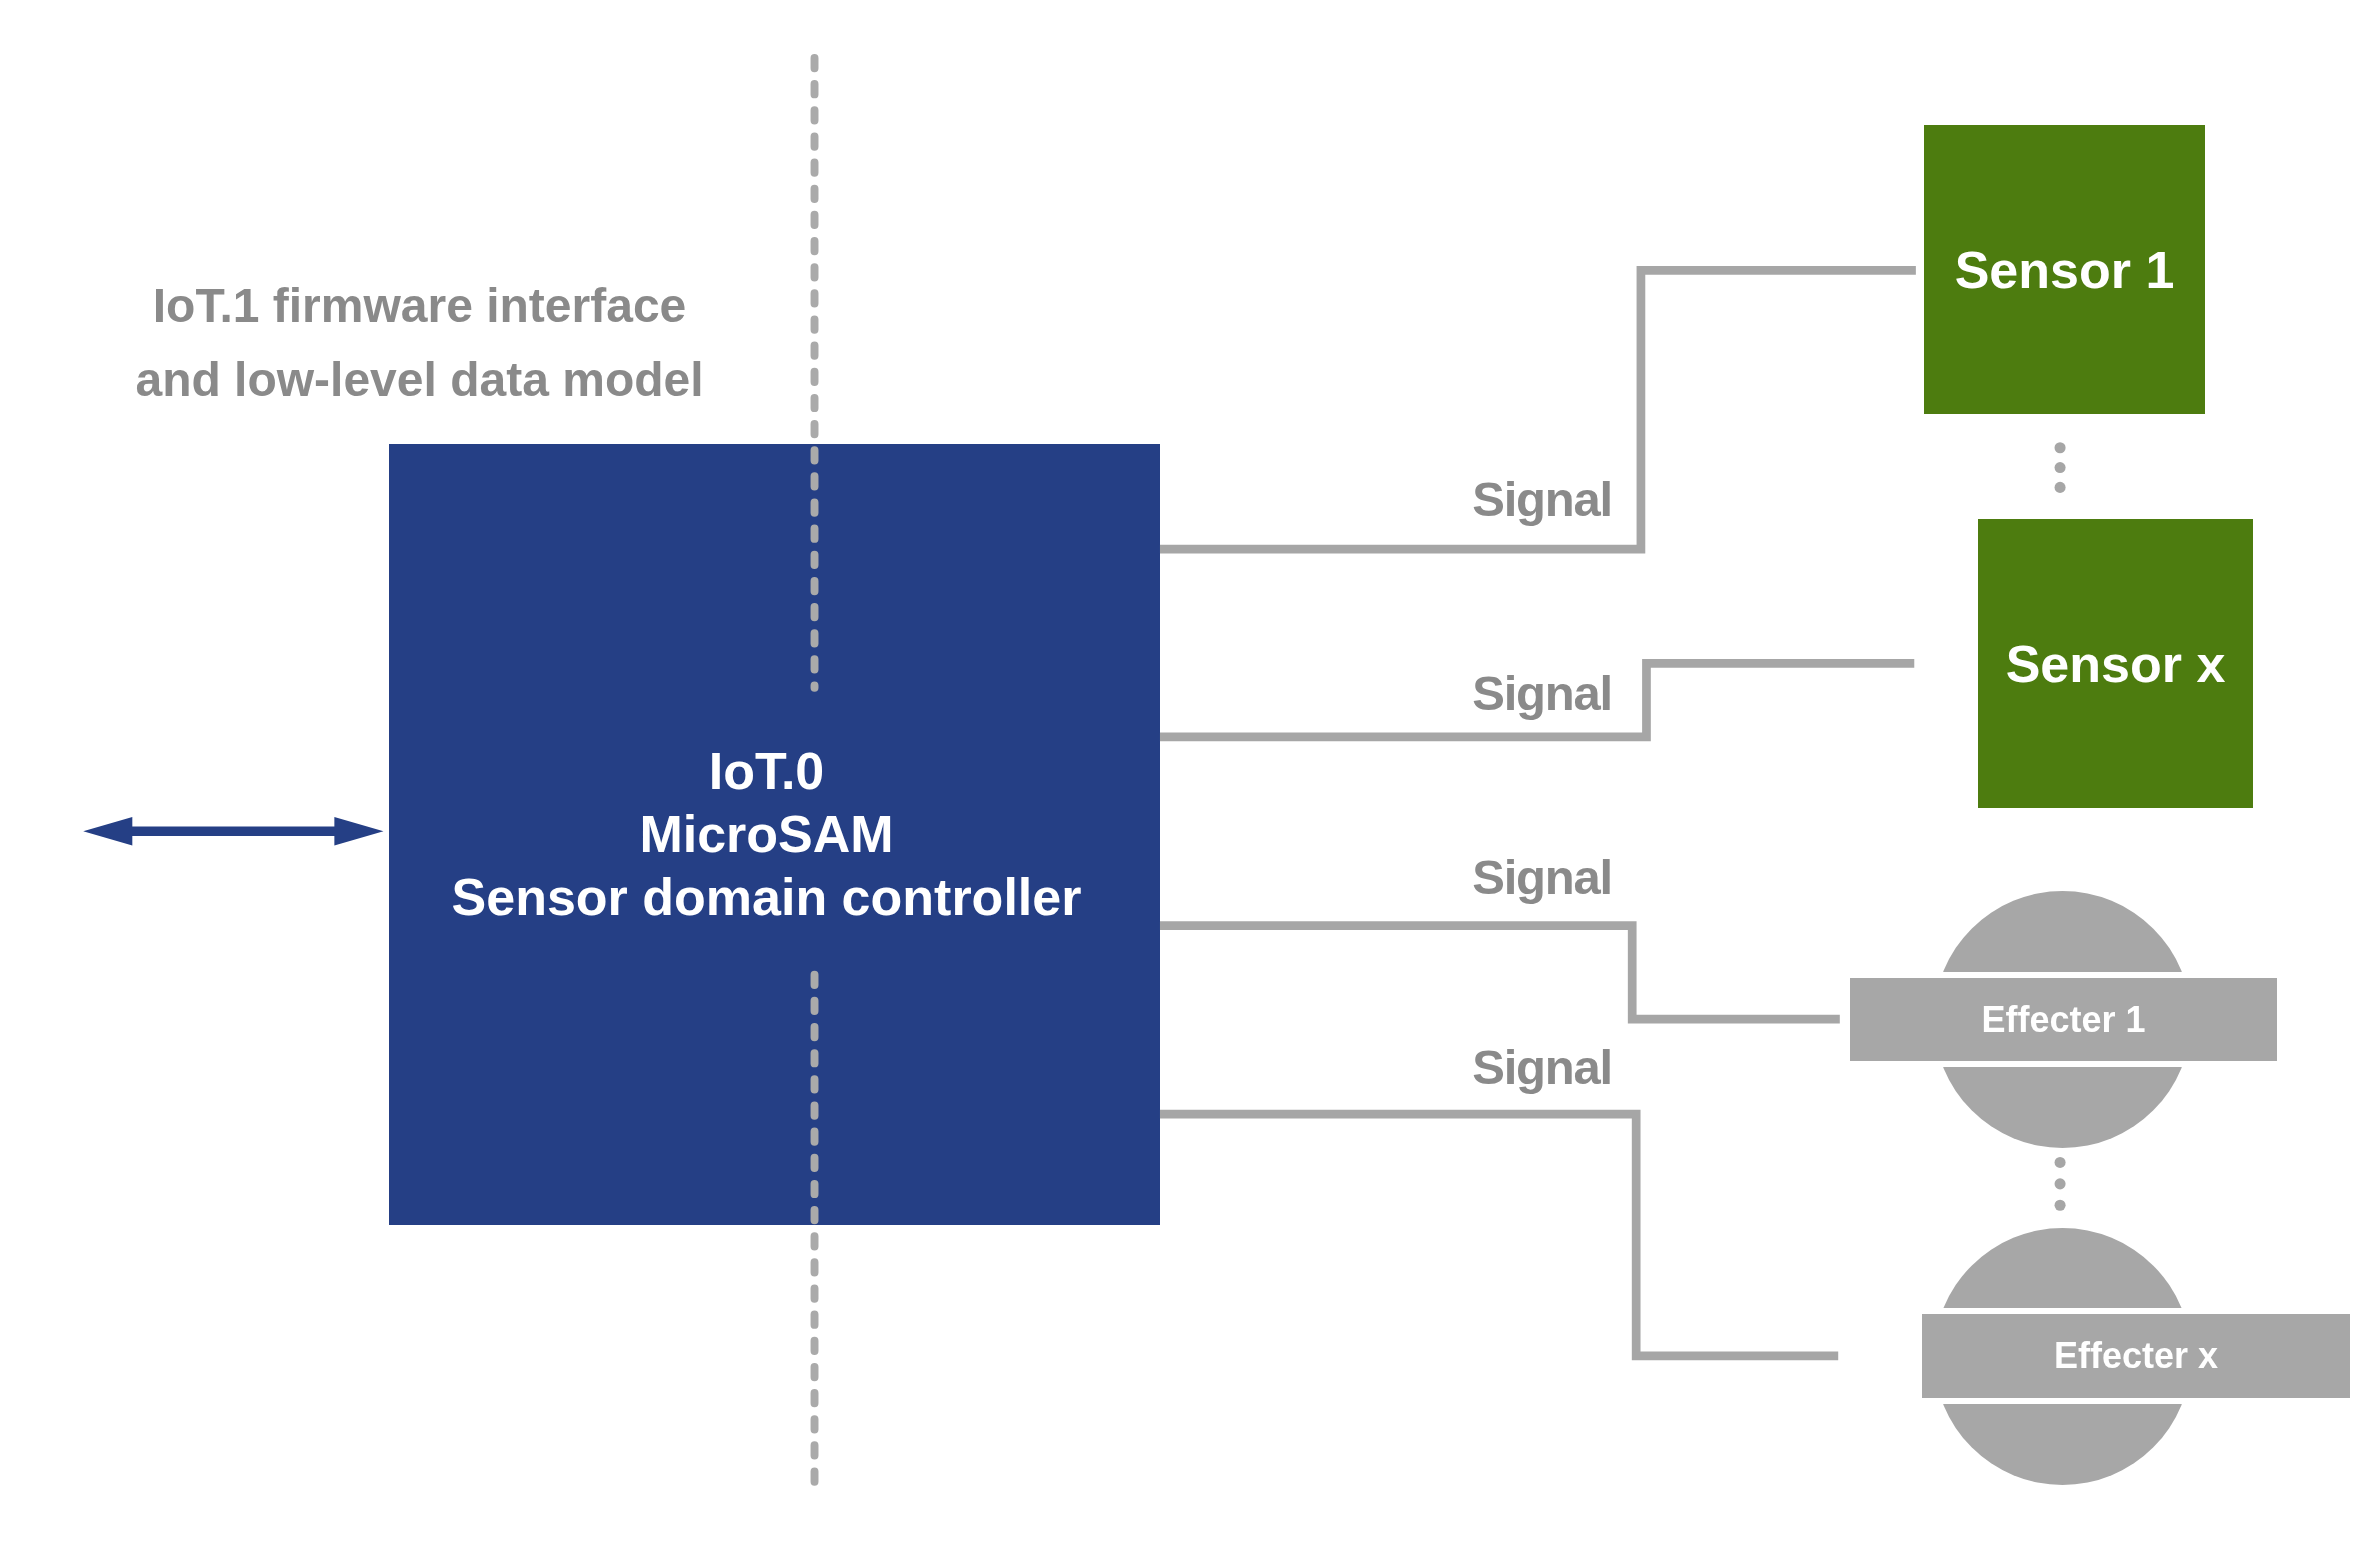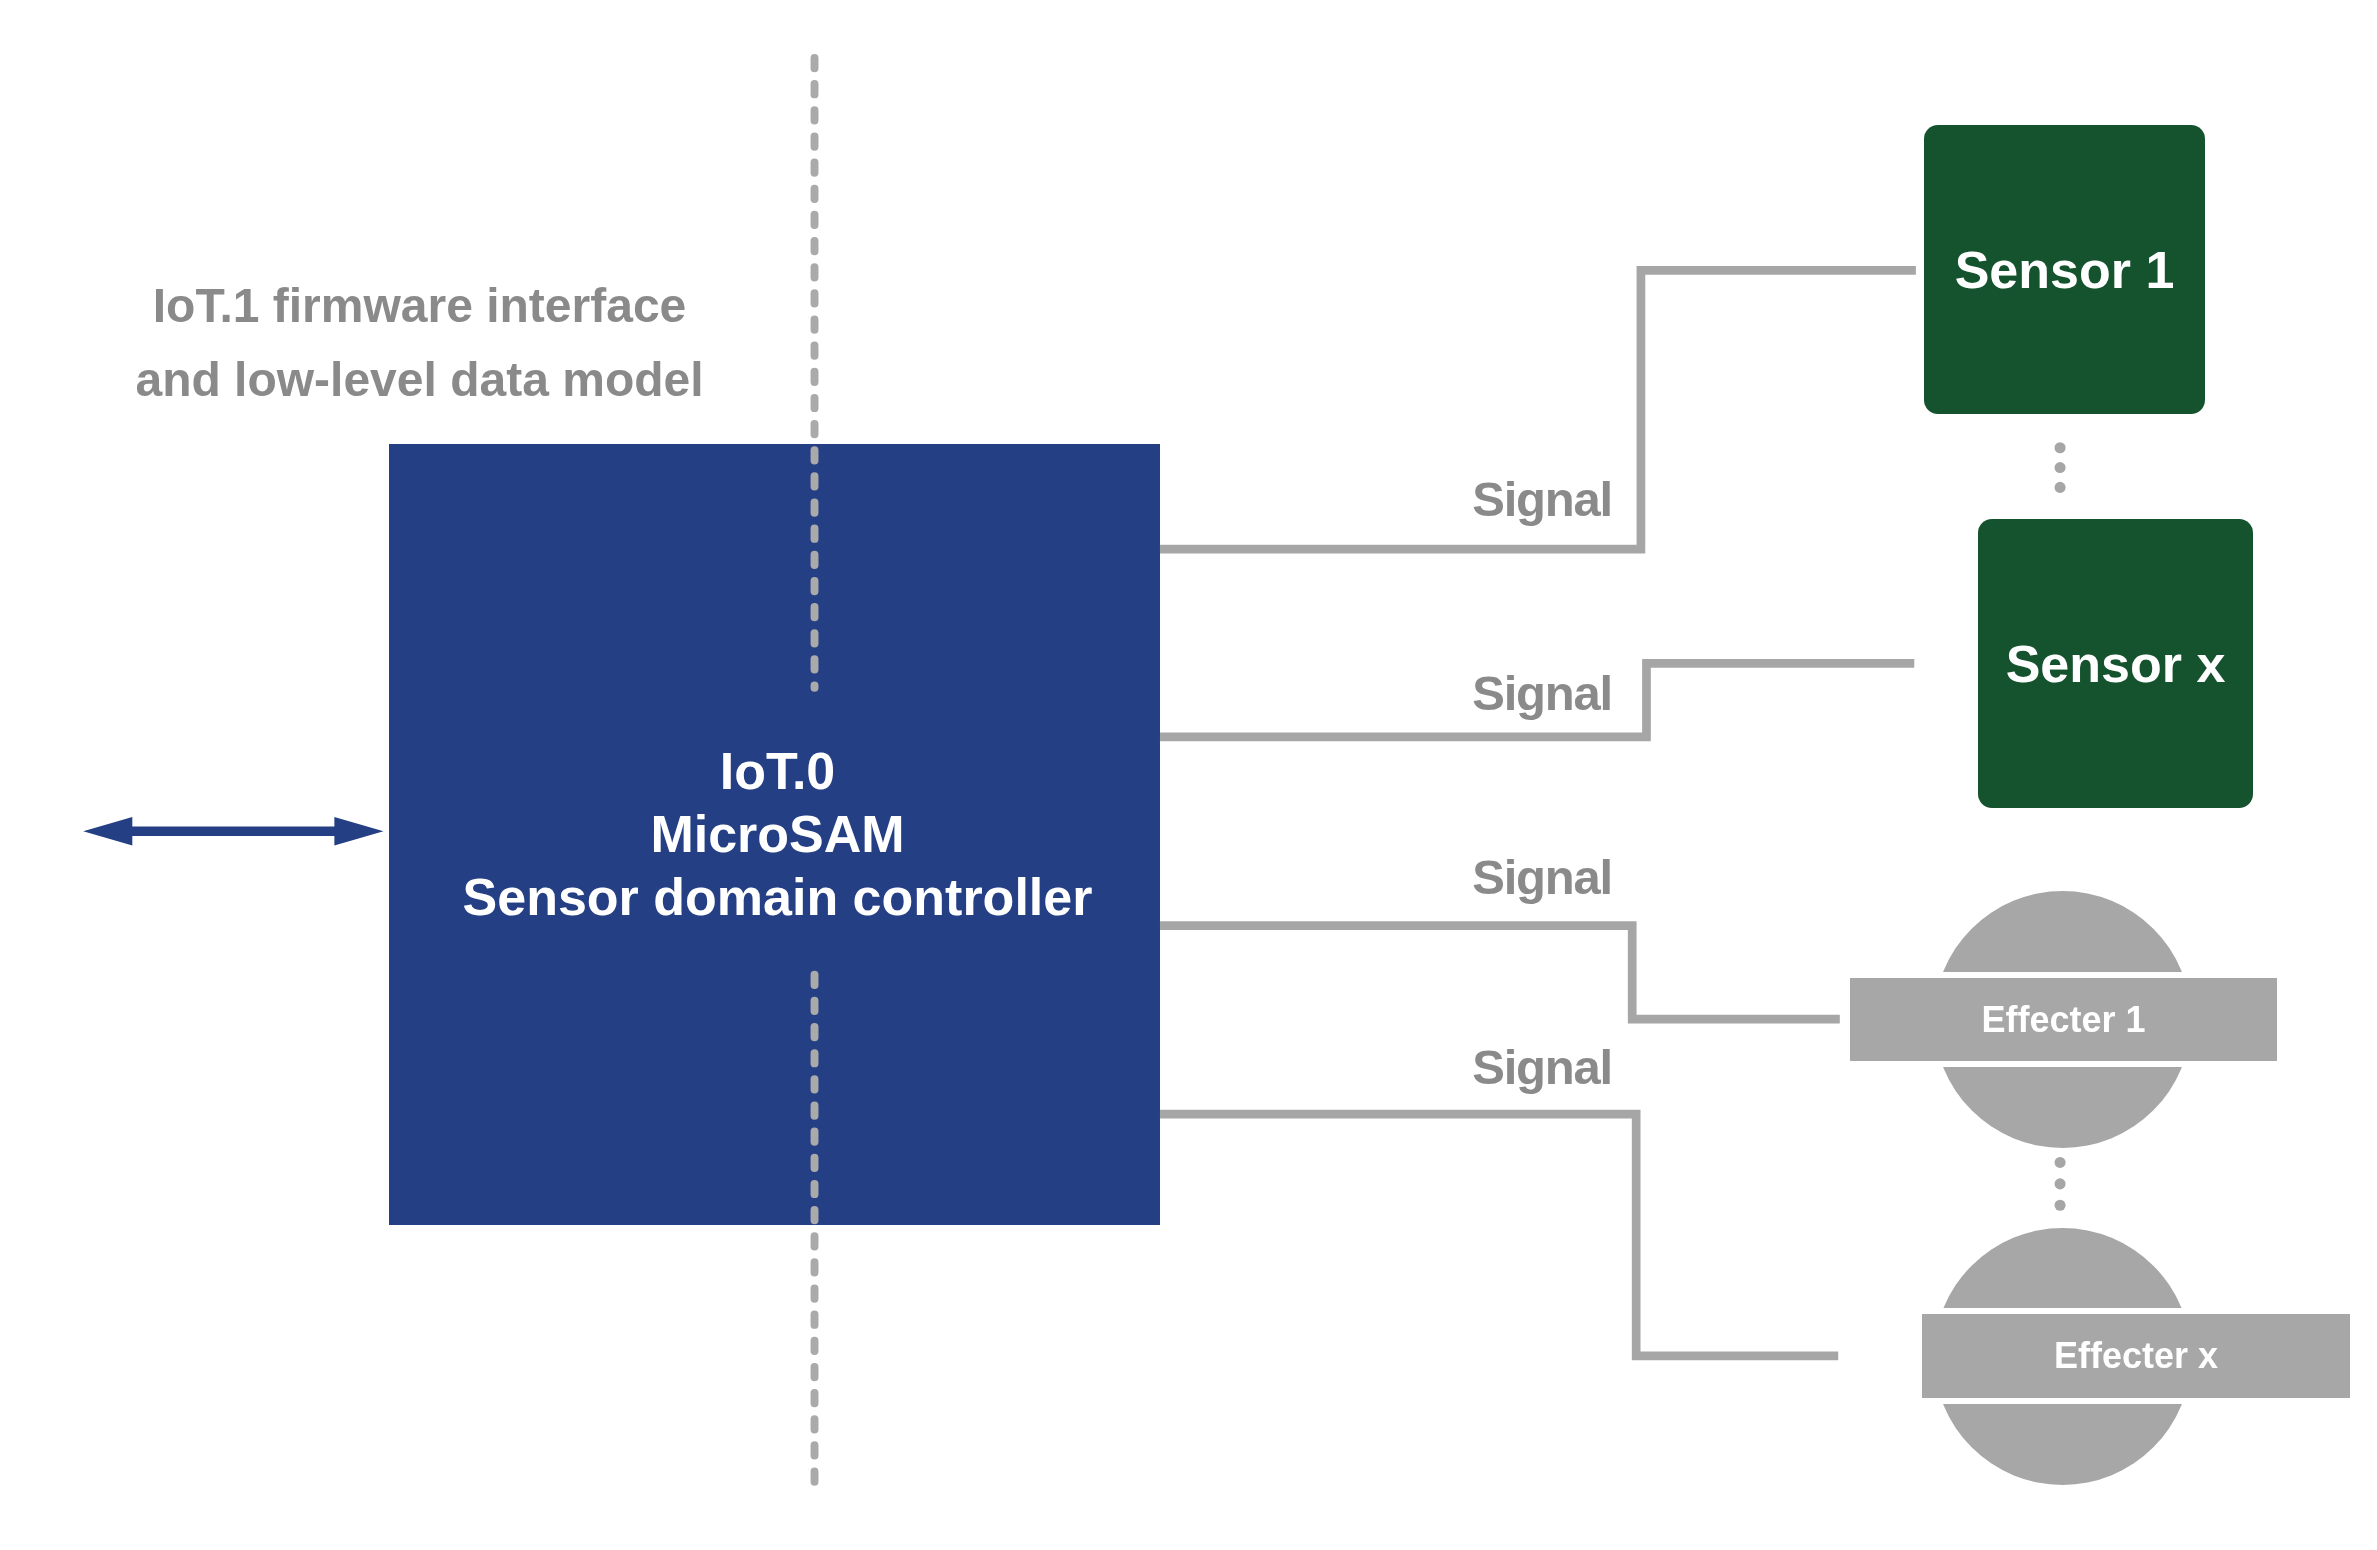--- a/index.html
+++ b/index.html
@@ -36,21 +36,21 @@
     line-height: 74px;
     color: #8A8A8A;
     white-space: nowrap;
   }
   .controller-box {
     left: 389px; top: 444px;
     width: 771px; height: 781px;
     background: #253F85;
   }
   .controller-text {
-    left: 392px; top: 444px;
+    left: 381px; top: 444px;
     width: 771px; height: 781px;
     display: flex;
     flex-direction: column;
     align-items: center;
     justify-content: center;
     color: #ffffff;
     font-size: 52px; font-weight: 700;
     line-height: 63px;
     text-align: center;
     z-index: 6;
@@ -63,28 +63,27 @@
     color: #8A8A8A;
     line-height: 1;
     white-space: nowrap;
   }
   .sig1 { left: 1216px; top: 475px; }
   .sig2 { left: 1216px; top: 669px; }
   .sig3 { left: 1216px; top: 853px; }
   .sig4 { left: 1216px; top: 1043px; }
 
   .node-box {
-    background: #14532d;
+    background: #4d7c0f;
     display: flex;
     align-items: center;
     justify-content: center;
     color: #ffffff;
     font-size: 52px; font-weight: 700;
     white-space: nowrap;
-    border-radius: 14px;
   }
   .sensor1 { left: 1924px; top: 125px; width: 281px; height: 289px; }
   .sensorx { left: 1978px; top: 519px; width: 275px; height: 289px; }
 
   .effecter-circle {
     width: 257px; height: 257px;
     border-radius: 50%;
     background: #A7A7A7;
   }
   .eff1-circle { left: 1934px; top: 891px; }

